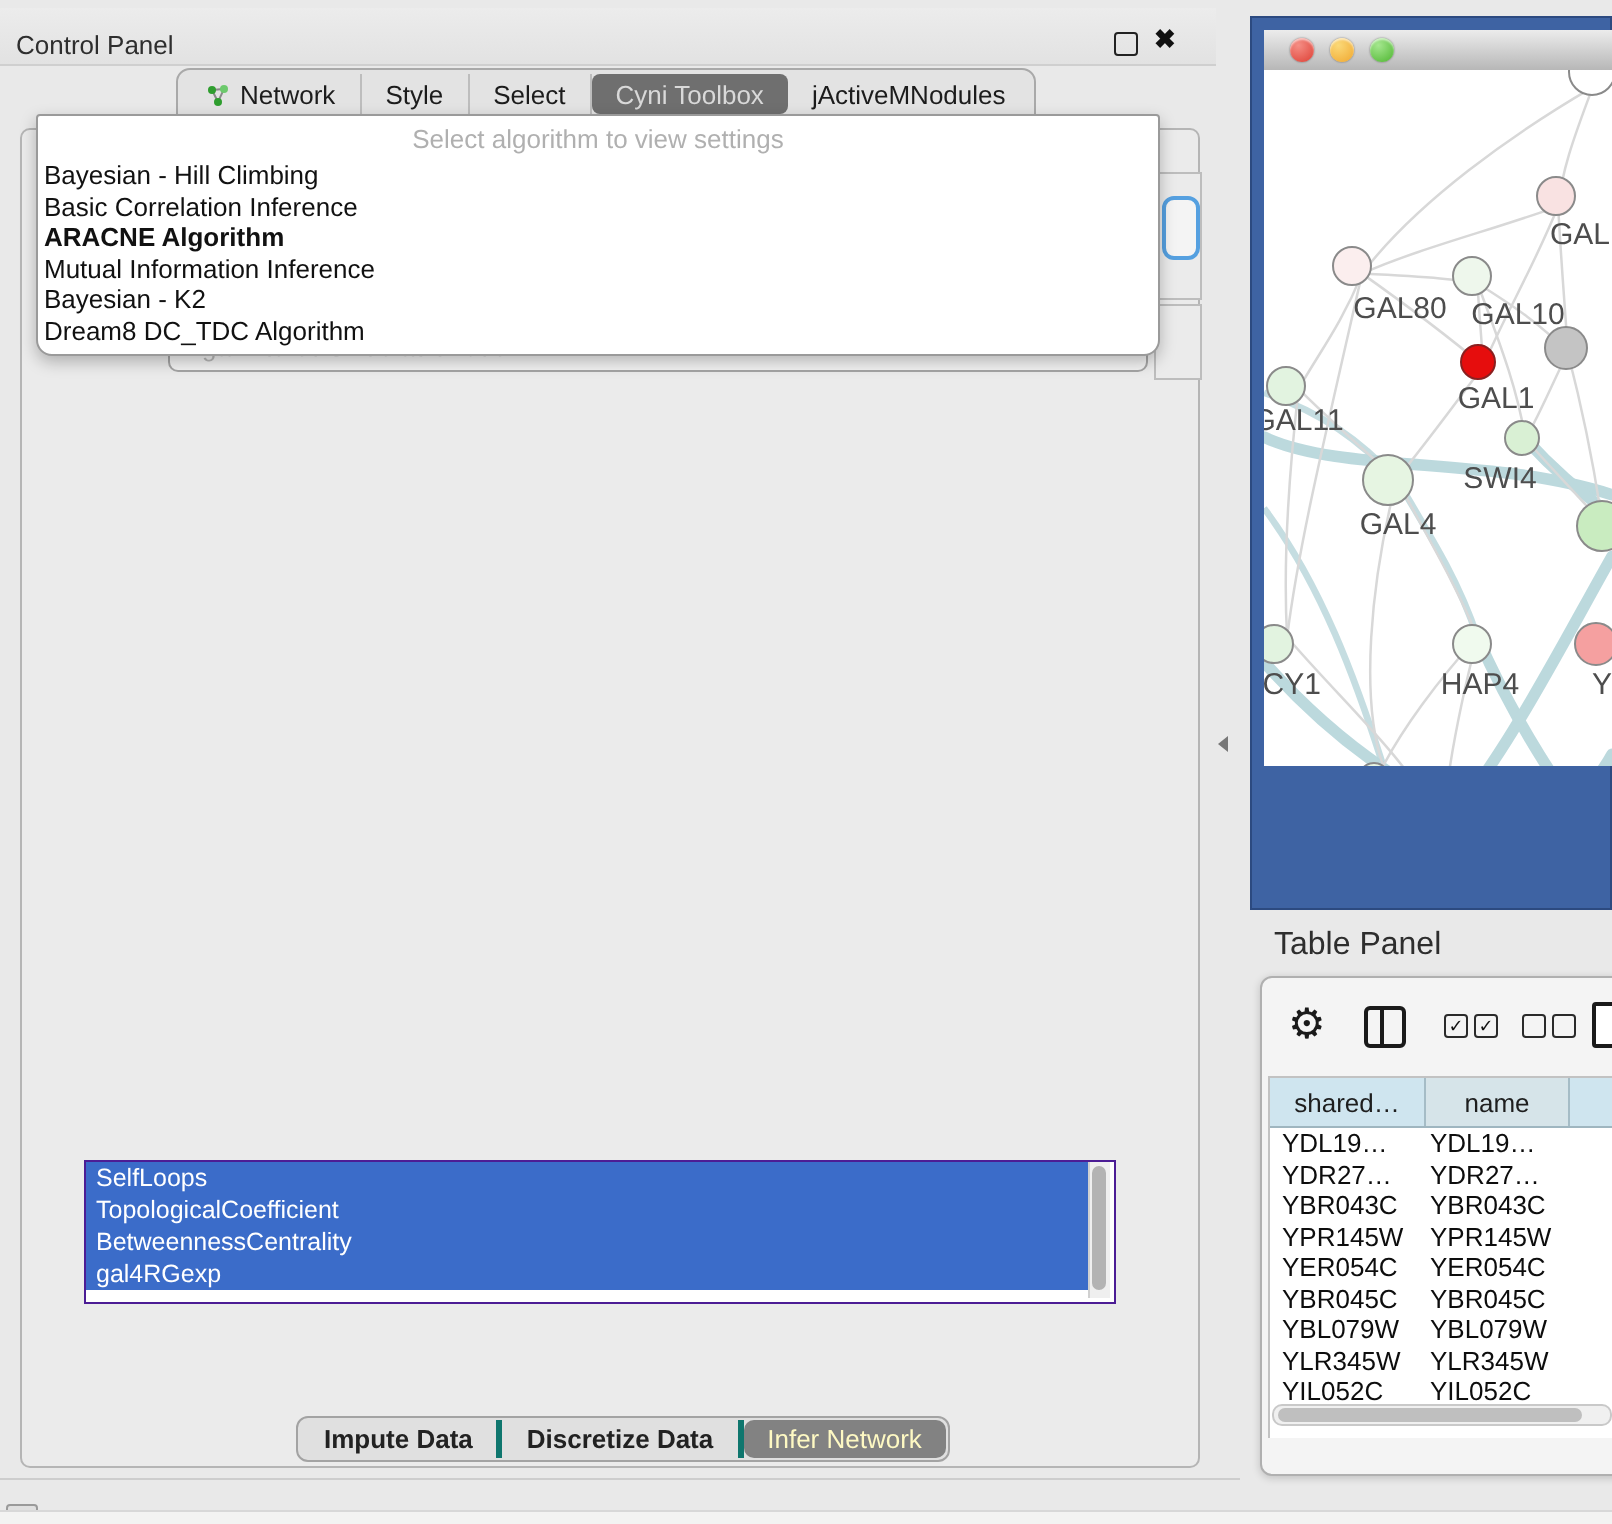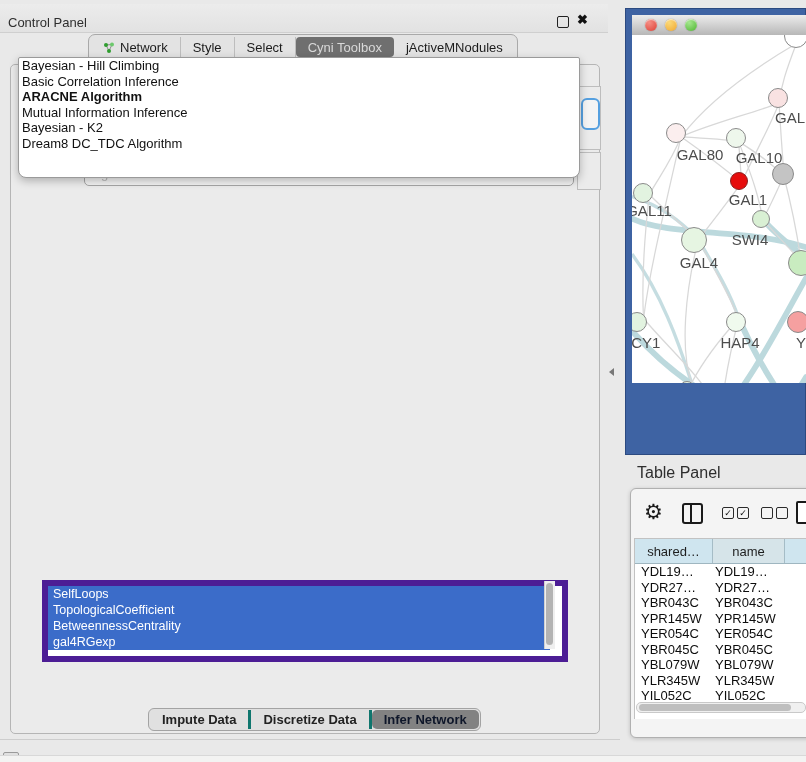--- a/index.html
+++ b/index.html
@@ -60,39 +60,39 @@
        font-size:13px;color:#111;text-align:right;padding:3px 6px 0 0;box-sizing:border-box;}
   .field.dark{border:1.5px solid #444;}
   .field.dis{color:#aaa;border-color:#c4c4c4;background:#fdfdfd;}
 
   .checkbox{position:absolute;width:13px;height:13px;border:1px solid #bbb;border-radius:3px;background:#f4f4f4;}
 
   .tri-right{display:inline-block;width:0;height:0;border-top:7px solid transparent;border-bottom:7px solid transparent;border-left:9px solid #111;vertical-align:middle;margin-left:8px;}
   .tri-down{display:inline-block;width:0;height:0;border-left:7px solid transparent;border-right:7px solid transparent;border-top:9px solid #222;vertical-align:middle;margin-left:6px;}
 
   
-  .attr-list{left:42px;top:580px;width:514px;height:70px;background:#fff;border:6px solid #4c1d95;overflow:hidden;z-index:1;}
+  .attr-list{left:42px;top:580px;width:514px;height:70px;background:#fff;border:1px solid #4c1d95;overflow:hidden;z-index:1;}
   .attr{height:16px;line-height:16px;background:#3b6cc9;color:#fff;font-size:12.5px;padding-left:5px;width:497px;}
   .attr-vscroll{left:544px;top:581px;width:10px;height:68px;background:#efefef;border-left:1px solid #d0d0d0;z-index:2;}
   .attr-vthumb{position:absolute;left:1px;top:2px;width:7px;height:62px;background:#b3b3b3;border-radius:4px;}
   .attr-hscroll{left:42px;top:655px;width:514px;height:10px;background:#ececec;border:1px solid #c6c6c6;border-radius:5px;box-sizing:border-box;}
   .attr-hthumb{position:absolute;left:2px;top:1px;width:498px;height:6px;background:#a9a9a9;border-radius:3px;}
 
   
   .set-scroll{left:580px;top:194px;width:13px;height:472px;background:#f3f3f3;border-left:1px solid #d8d8d8;}
   .set-thumb{position:absolute;left:2px;top:3px;width:9px;height:442px;background:#b6b6b6;border-radius:5px;}
 
   .apply-btn{left:270px;top:675px;width:68px;height:21px;background:linear-gradient(#fefefe,#e6e6e6);
        border:1px solid #949494;border-radius:5px;font-size:13px;color:#111;text-align:center;padding-top:3px;box-sizing:border-box;}
 
   .bottom-tabbar{left:148px;top:708px;height:21px;display:flex;align-items:center;background:#e0e0e0;
        border:1px solid #a3a3a3;border-radius:6px;padding:0 1px;z-index:4;}
   .btab{height:19px;line-height:19px;padding:0 12px;font-size:13px;font-weight:bold;color:#222;border-right:3px solid #0f766e;}
   .btab:last-child{border-right:none;}
-  .btab.sel{background:#828282;color:#0f172a;border-radius:5px;font-weight:bold;}
+  .btab.sel{background:#828282;color:#fef9c3;border-radius:5px;font-weight:normal;}
 
   .divider-line{left:0;top:739px;width:620px;height:1px;background:#cdcdcd;}
   .mini-icon{left:3px;top:752px;width:14px;height:14px;border:1px solid #9a9a9a;background:#e0e0e0;border-radius:2px;}
   .bottom-strip{left:0;top:755px;width:806px;height:7px;background:#f3f3f2;border-top:1px solid #d8d8d8;}
 
   .resize-handle{left:609px;top:368px;width:0;height:0;border-top:4px solid transparent;border-bottom:4px solid transparent;border-right:5px solid #777;}
 
   
   .net-window{left:625px;top:8px;width:181px;height:447px;background:#3e63a3;box-shadow:inset 0 0 0 1px #2c4a80;}
   .net-titlebar{left:632px;top:15px;width:174px;height:20px;background:linear-gradient(#ececec,#b7b7b7);border-bottom:1px solid #8a8a8a;}
@@ -166,20 +166,21 @@
     </div>
 
   <div class="abs cp-body"></div>
 
   <div class="abs frag-box" style="left:577px;top:86px;width:22px;height:62px;"></div>
   <div class="abs frag-box" style="left:577px;top:152px;width:22px;height:36px;"></div>
   <div class="abs focus-frag"></div>
   <div class="abs ghost-combo">galFiltered.sif default node</div>
 
   <div class="abs dropdown">
+    <div class="dd-placeholder">Select algorithm to view settings</div>
     <div id="algo-list">
         <div class="opt">Bayesian - Hill Climbing</div>
         <div class="opt">Basic Correlation Inference</div>
         <div class="opt bold">ARACNE Algorithm</div>
         <div class="opt">Mutual Information Inference</div>
         <div class="opt">Bayesian - K2</div>
         <div class="opt">Dream8 DC_TDC Algorithm</div>
       </div>
   </div>
 

